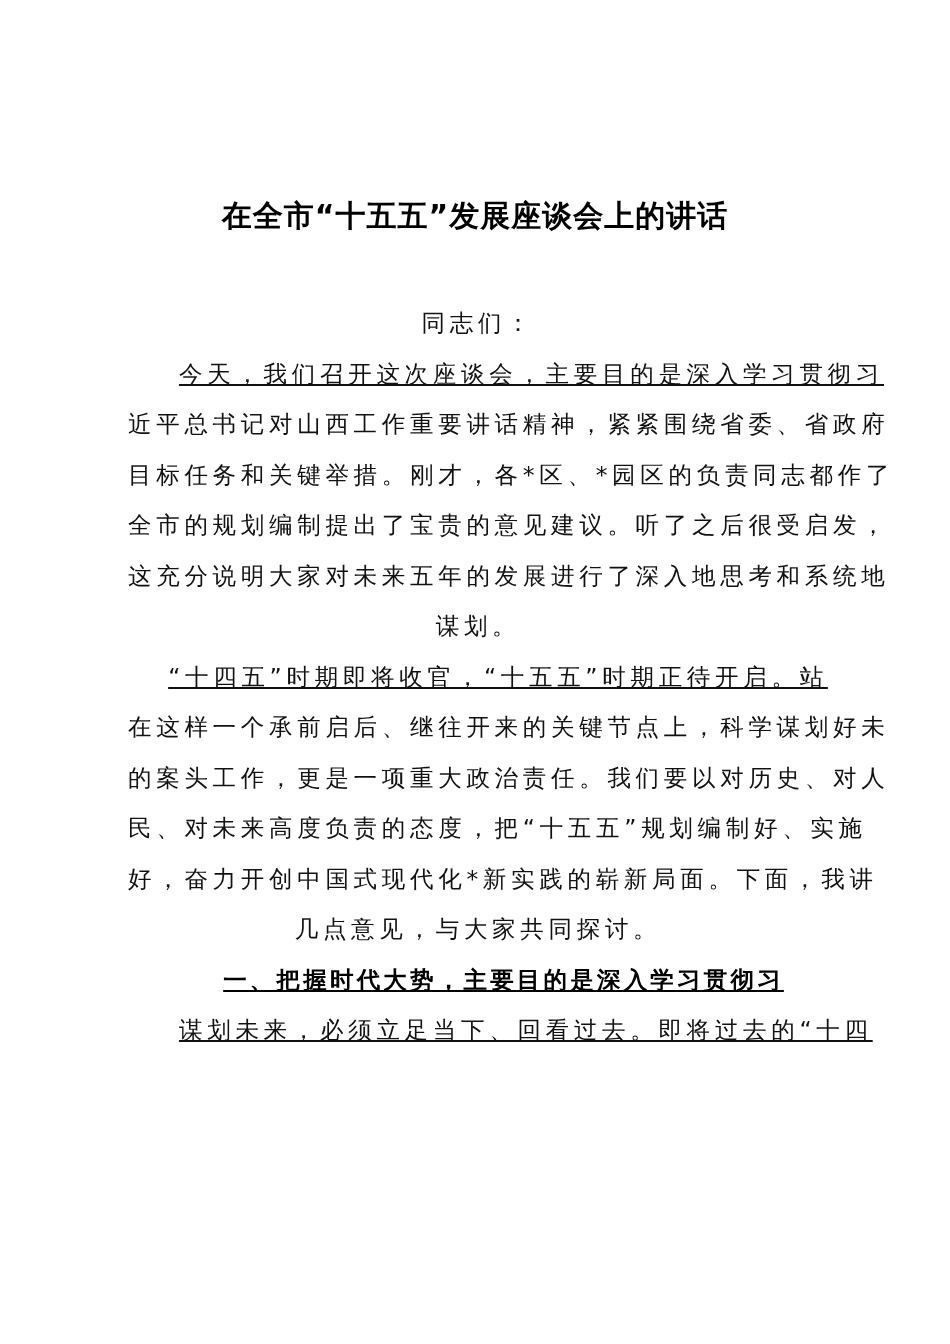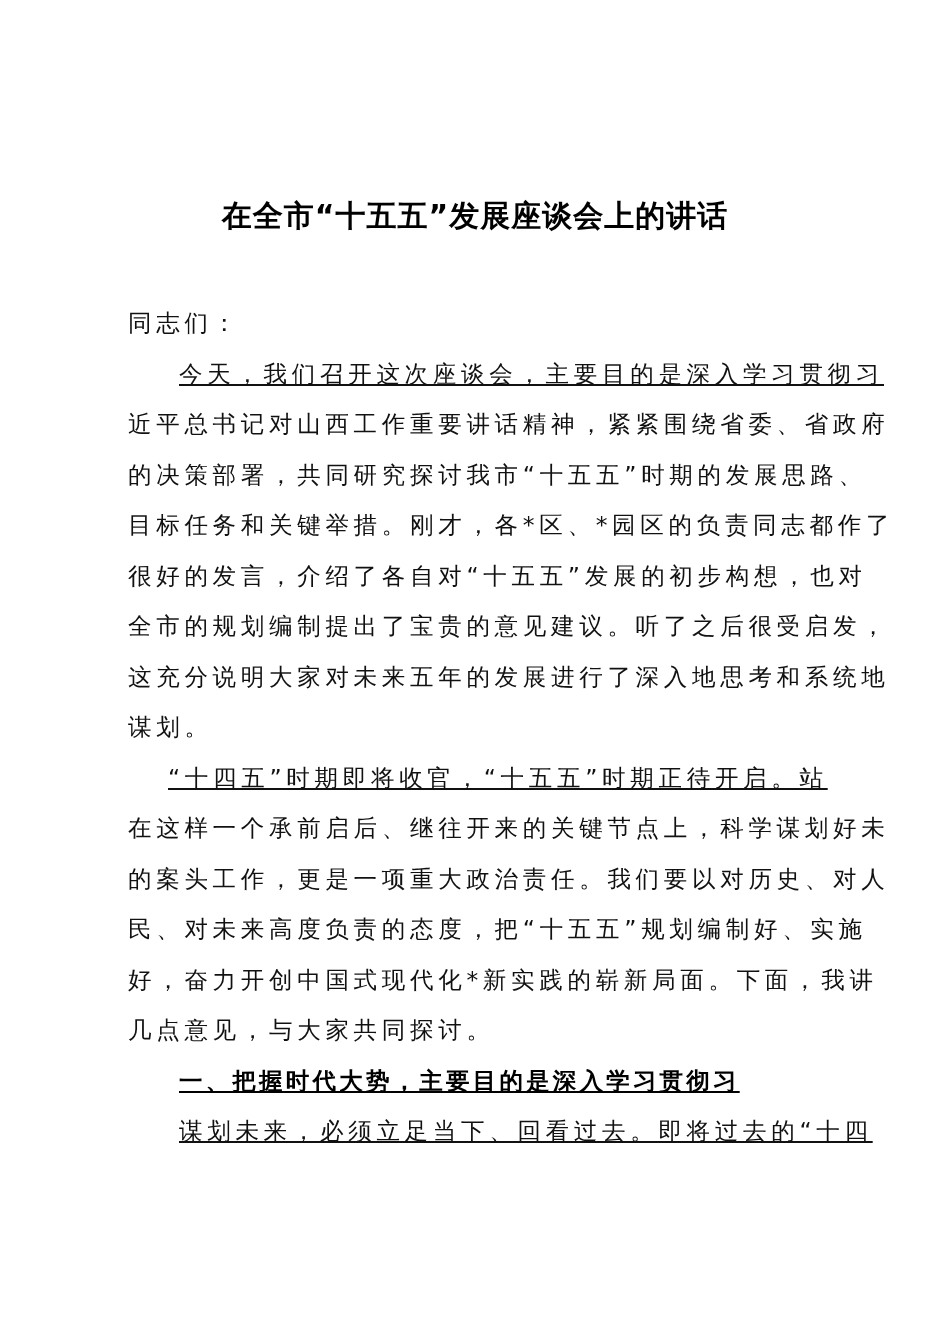--- a/index.html
+++ b/index.html
@@ -3,39 +3,37 @@
 <meta charset="utf-8">
 <style>
   html, body { margin:0; padding:0; background:#ffffff; }
   body { width:950px; height:1344px; position:relative; overflow:hidden;
          font-family:"DejaVu Sans","Liberation Sans",sans-serif; color:#111; }
   .page { position:absolute; left:0; top:0; width:950px; height:1128px; background:#fff; }
   .title { position:absolute; left:0; right:0; top:194px; text-align:center;
            font-size:30px; font-weight:bold; letter-spacing:1px; line-height:44px; color:#000; }
   .body { position:absolute; left:128px; top:298px; width:700px; }
   .line { font-size:23.5px; line-height:50.5px; height:50.5px; white-space:nowrap;
-          letter-spacing:4.7px; color:#111; font-family:"DejaVu Sans",sans-serif; }
+          letter-spacing:4.7px; color:#111; font-family:"DejaVu Sans",sans-serif;text-align:center; }
   .indent { padding-left:51px;text-decoration:underline; }
   .heading { font-weight:bold; letter-spacing:3.2px; color:#000; }
 </style>
 </head>
 <body>
 
 <div class="page">
   <div class="title">在全市“十五五”发展座谈会上的讲话</div>
 
   <div class="body">
     <div class="line">同志们：</div>
 
     <div>
       <div class="line indent">今天，我们召开这次座谈会，主要目的是深入学习贯彻习</div>
       <div class="line">近平总书记对山西工作重要讲话精神，紧紧围绕省委、省政府</div>
-      <div class="line">的决策部署，共同研究探讨我市“十五五”时期的发展思路、</div>
       <div class="line">目标任务和关键举措。刚才，各*区、*园区的负责同志都作了</div>
-      <div class="line">很好的发言，介绍了各自对“十五五”发展的初步构想，也对</div>
       <div class="line">全市的规划编制提出了宝贵的意见建议。听了之后很受启发，</div>
       <div class="line">这充分说明大家对未来五年的发展进行了深入地思考和系统地</div>
       <div class="line">谋划。</div>
     </div>
 
     <div>
       <div class="line indent" style="padding-left:40px">“十四五”时期即将收官，“十五五”时期正待开启。站</div>
       <div class="line">在这样一个承前启后、继往开来的关键节点上，科学谋划好未</div>
       <div class="line">的案头工作，更是一项重大政治责任。我们要以对历史、对人</div>
       <div class="line">民、对未来高度负责的态度，把“十五五”规划编制好、实施</div>

